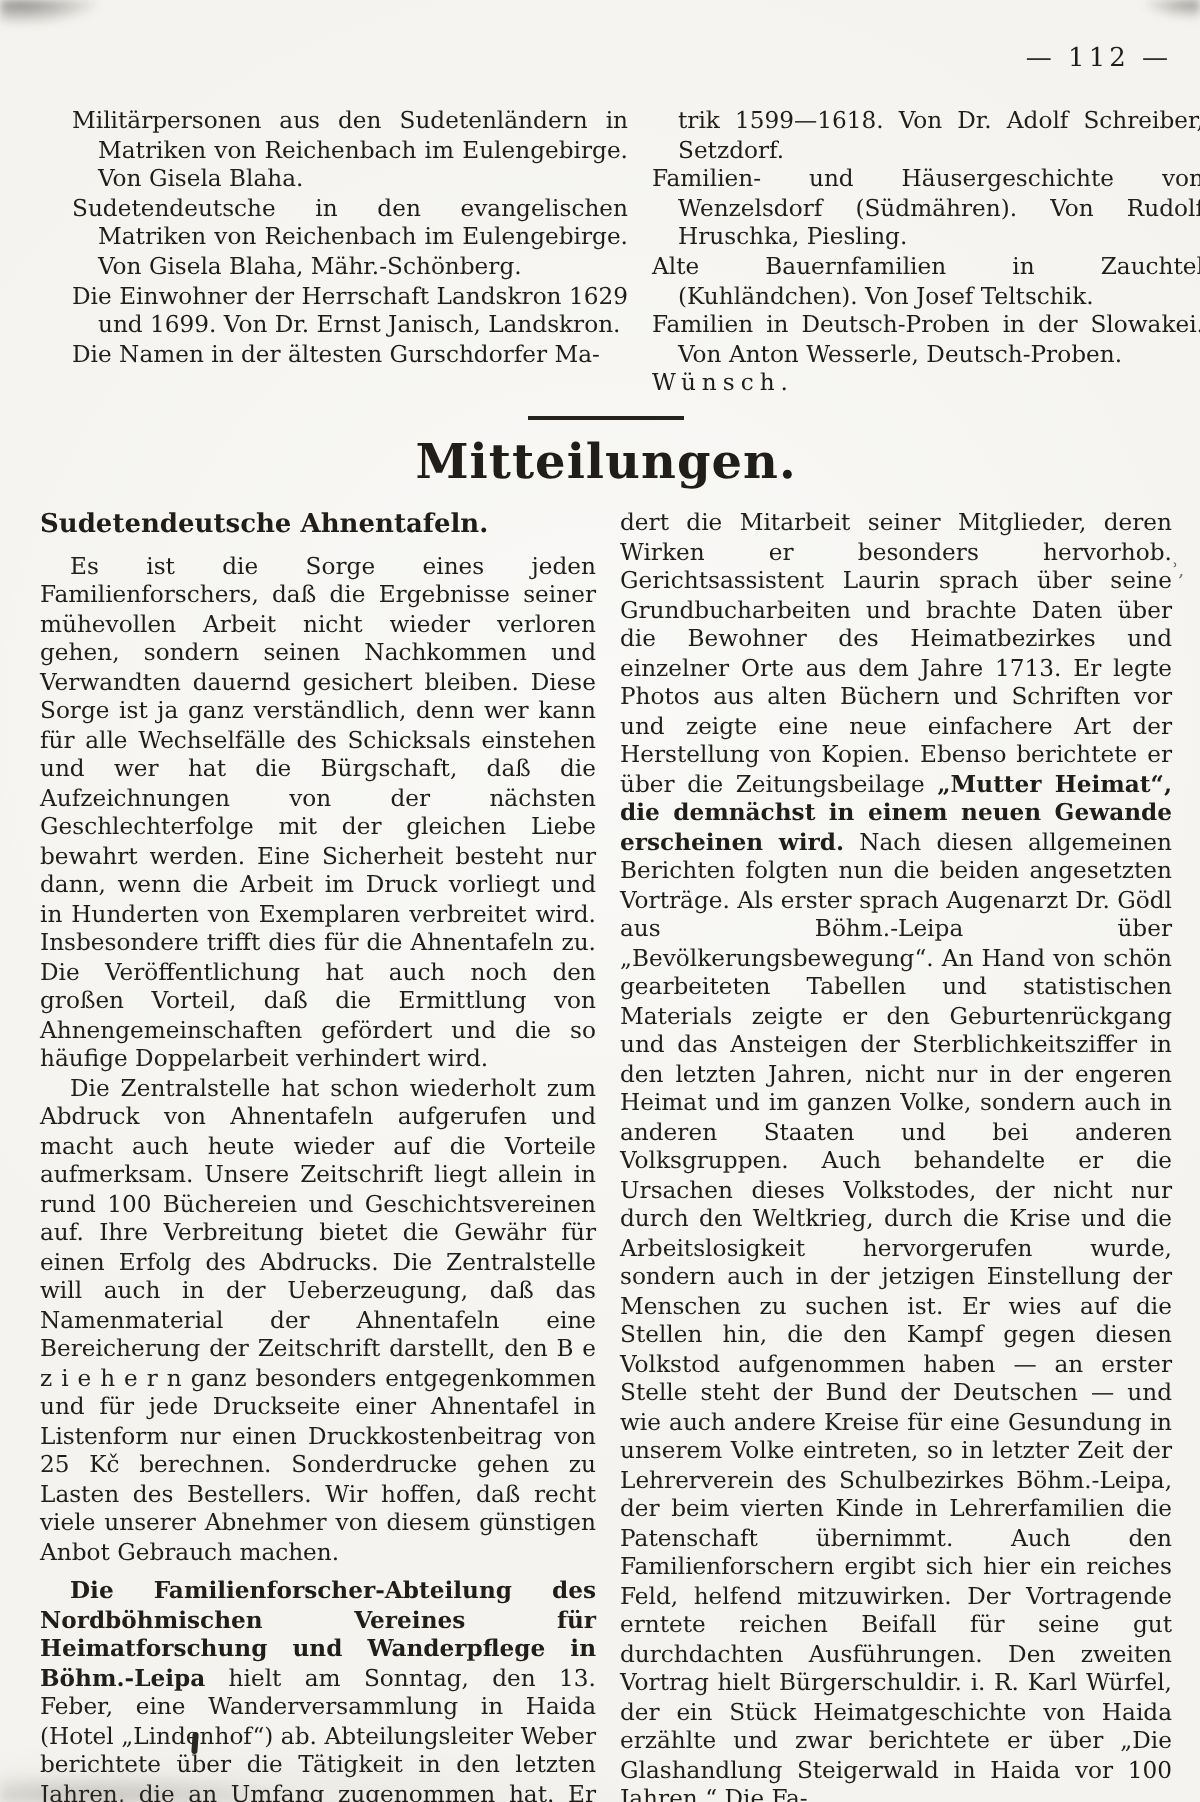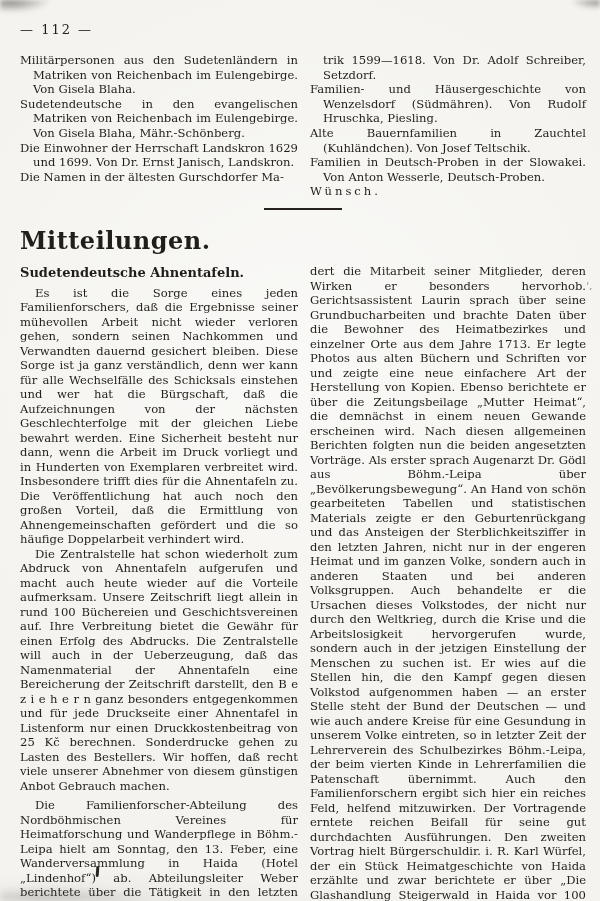--- a/index.html
+++ b/index.html
@@ -18,54 +18,55 @@
     padding:22px 14px 0 20px;
   }
   .artifact{position:absolute;pointer-events:none;}
   .smudge-tl{left:0;top:0;width:52px;height:13px;background:radial-gradient(ellipse at 20% 0%,rgba(40,38,34,.55),transparent 70%);filter:blur(2px);}
   .smudge-tr{right:0;top:0;width:30px;height:10px;background:radial-gradient(ellipse at 90% 0%,rgba(40,38,34,.5),transparent 70%);filter:blur(2px);}
   .smudge-bl{left:0;bottom:0;width:150px;height:14px;background:radial-gradient(ellipse at 30% 100%,rgba(70,66,60,.28),transparent 75%);filter:blur(3px);}
   .ink-stroke{left:96px;top:866px;width:3px;height:11px;background:#2a2722;border-radius:2px;transform:rotate(4deg);}
   .head-speck{right:8px;top:281px;font-size:9px;color:#6b665e;}
 
   .page-number{
-    text-align:left;
+    text-align:right;
     font-size:13px;
     letter-spacing:2px;
     margin-bottom:16px;
   }
   .columns{display:flex;gap:12px;}
   .col-l{width:278px;flex:none;}
   .col-r{width:276px;flex:none;}
 
   
-  .bib{font-size:11.6px;line-height:14.6px;text-align:justify;}
+  .bib{font-size:11.6px;line-height:14.6px;text-align:justify;margin-left:16px;}
   .bib-entry{padding-left:13px;text-indent:-13px;}
   .bib-entry.cont{text-indent:0;}
   .bib-signature{text-align:left;letter-spacing:3px;padding-right:26px;}
 
   .divider{
     width:78px;height:2.5px;background:#26231e;
     margin:9px auto 6px auto;
   }
   .section-title{
     font-size:24px;font-weight:bold;
-    margin:16px 0 9px 0;
+    text-align:center;
+    margin:6px 0 9px 0;
     letter-spacing:.5px;
   }
 
   
   .article{font-size:11.6px;line-height:14.5px;text-align:justify;}
   .article-title{
     font-size:13px;font-weight:bold;text-align:left;
     margin:2px 0 5px 0;
   }
   .article p{margin:0;text-indent:15px;}
   .article p.spaced{margin-top:5px;}
-  b{font-weight:normal;}
+  b{font-weight:bold;}
 </style>
 </head>
 <body>
 
 <div class="page">
 
   <div class="artifact smudge-tl"></div>
   <div class="artifact smudge-tr"></div>
   <div class="artifact smudge-bl"></div>
   <div class="artifact ink-stroke"></div>

